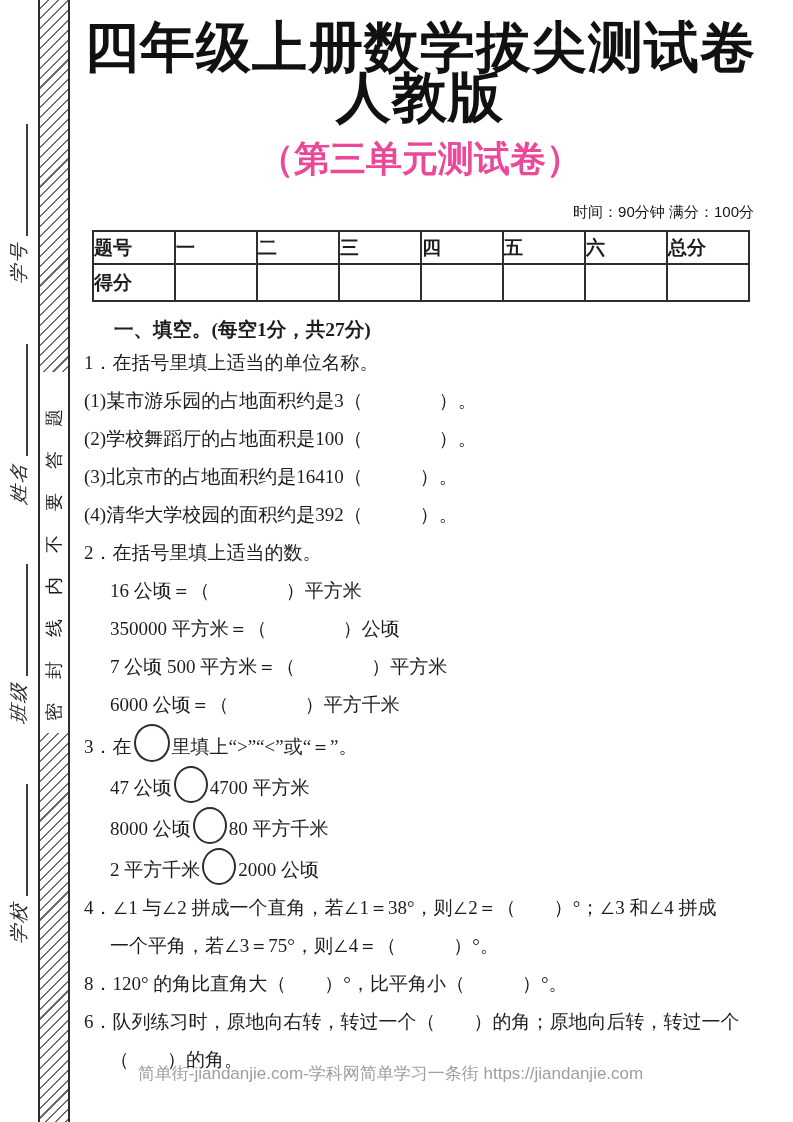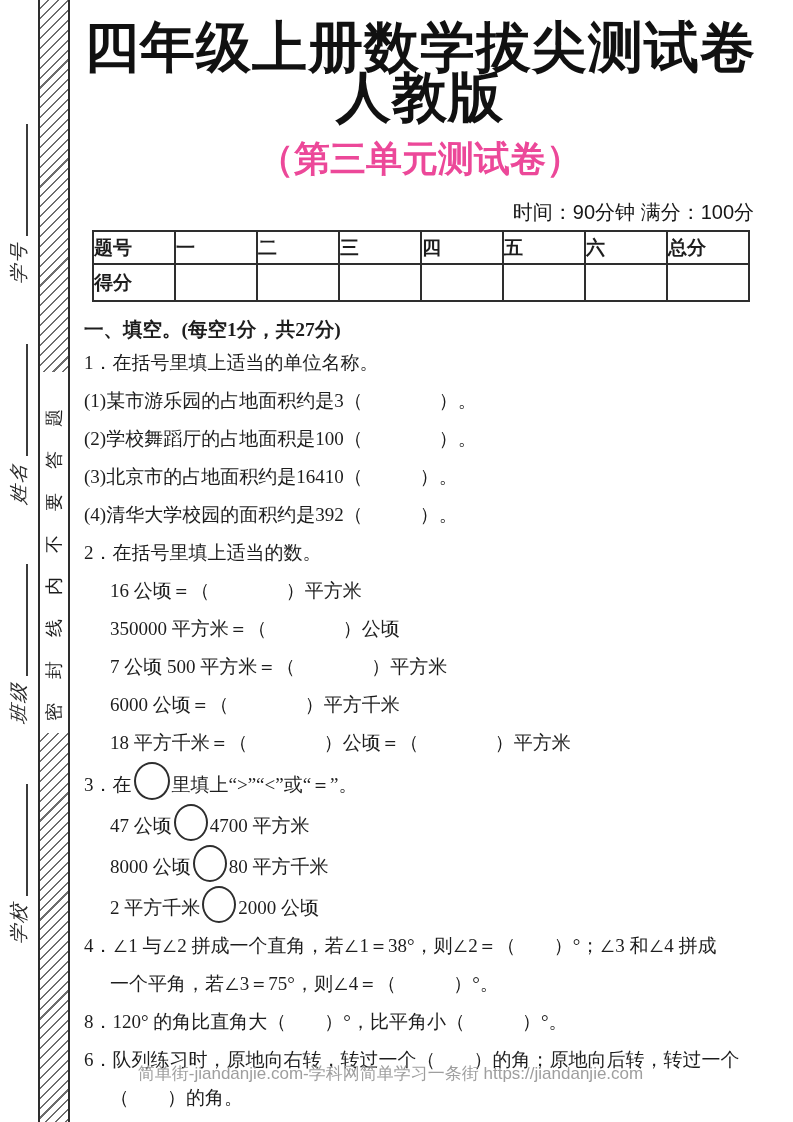--- a/index.html
+++ b/index.html
@@ -49,35 +49,35 @@
     font-family:"Liberation Sans", sans-serif; font-weight:bold;
     font-size:55px; line-height:50px; letter-spacing:1px; color:#111;
   }
   .subtitle {
     margin-top:16px; text-align:center;
     font-family:"Liberation Sans", sans-serif; font-weight:bold;
     font-size:36px; line-height:42px; color:#ec4899;
   }
   .info {
     margin-top:22px; text-align:right; padding-right:2px;
-    font-family:"Liberation Sans", sans-serif; font-size:20px; line-height:20px; color:#161616;
+    font-family:"Liberation Sans", sans-serif; font-size:15px; line-height:20px; color:#161616;
   }
 
   .score-table {
     margin-top:8px; margin-left:8px; width:658px;
     border-collapse:collapse; table-layout:fixed;
   }
   .score-table th, .score-table td {
     border:2px solid #2e2e2e; text-align:left; vertical-align:middle;
     font-size:19px; font-weight:bold; padding:0; color:#1d1d1d;
   }
   .score-table th { height:31px; }
   .score-table td { height:35px; }
 
-  .sec-heading { margin-top:14px; font-size:19.5px; font-weight:bold; line-height:28px; }
+  .sec-heading { margin-top:14px; font-size:19.5px; font-weight:bold; line-height:28px;margin-left:30px; }
   .line { font-size:19px; line-height:38px; white-space:nowrap; }
   .indent1 { padding-left:26px; }
 
   .circle {
     display:inline-block; width:30px; height:33px;
     border:2px solid #2e2e2e; border-radius:50%;
     vertical-align:-9px; margin:0 2px; background:#fff;
   }
   .circle-stem { width:32px; height:34px; }
 
@@ -161,21 +161,20 @@
     <div class="line">(1)某市游乐园的占地面积约是3（　　　　）。</div>
     <div class="line">(2)学校舞蹈厅的占地面积是100（　　　　）。</div>
     <div class="line">(3)北京市的占地面积约是16410（　　　）。</div>
     <div class="line">(4)清华大学校园的面积约是392（　　　）。</div>
 
     <div class="line">2．在括号里填上适当的数。</div>
     <div class="line indent1">16 公顷＝（　　　　）平方米</div>
     <div class="line indent1">350000 平方米＝（　　　　）公顷</div>
     <div class="line indent1">7 公顷 500 平方米＝（　　　　）平方米</div>
     <div class="line indent1">6000 公顷＝（　　　　）平方千米</div>
-    <div class="line indent1">18 平方千米＝（　　　　）公顷＝（　　　　）平方米</div>
 
     <div class="line">
       <span>3．在</span><span class="circle circle-stem"></span><span>里填上“&gt;”“&lt;”或“＝”。</span>
     </div>
     <div class="line indent1">
       <span>47 公顷</span><span class="circle"></span><span>4700 平方米</span>
     </div>
     <div class="line indent1">
       <span>8000 公顷</span><span class="circle"></span><span>80 平方千米</span>
     </div>

